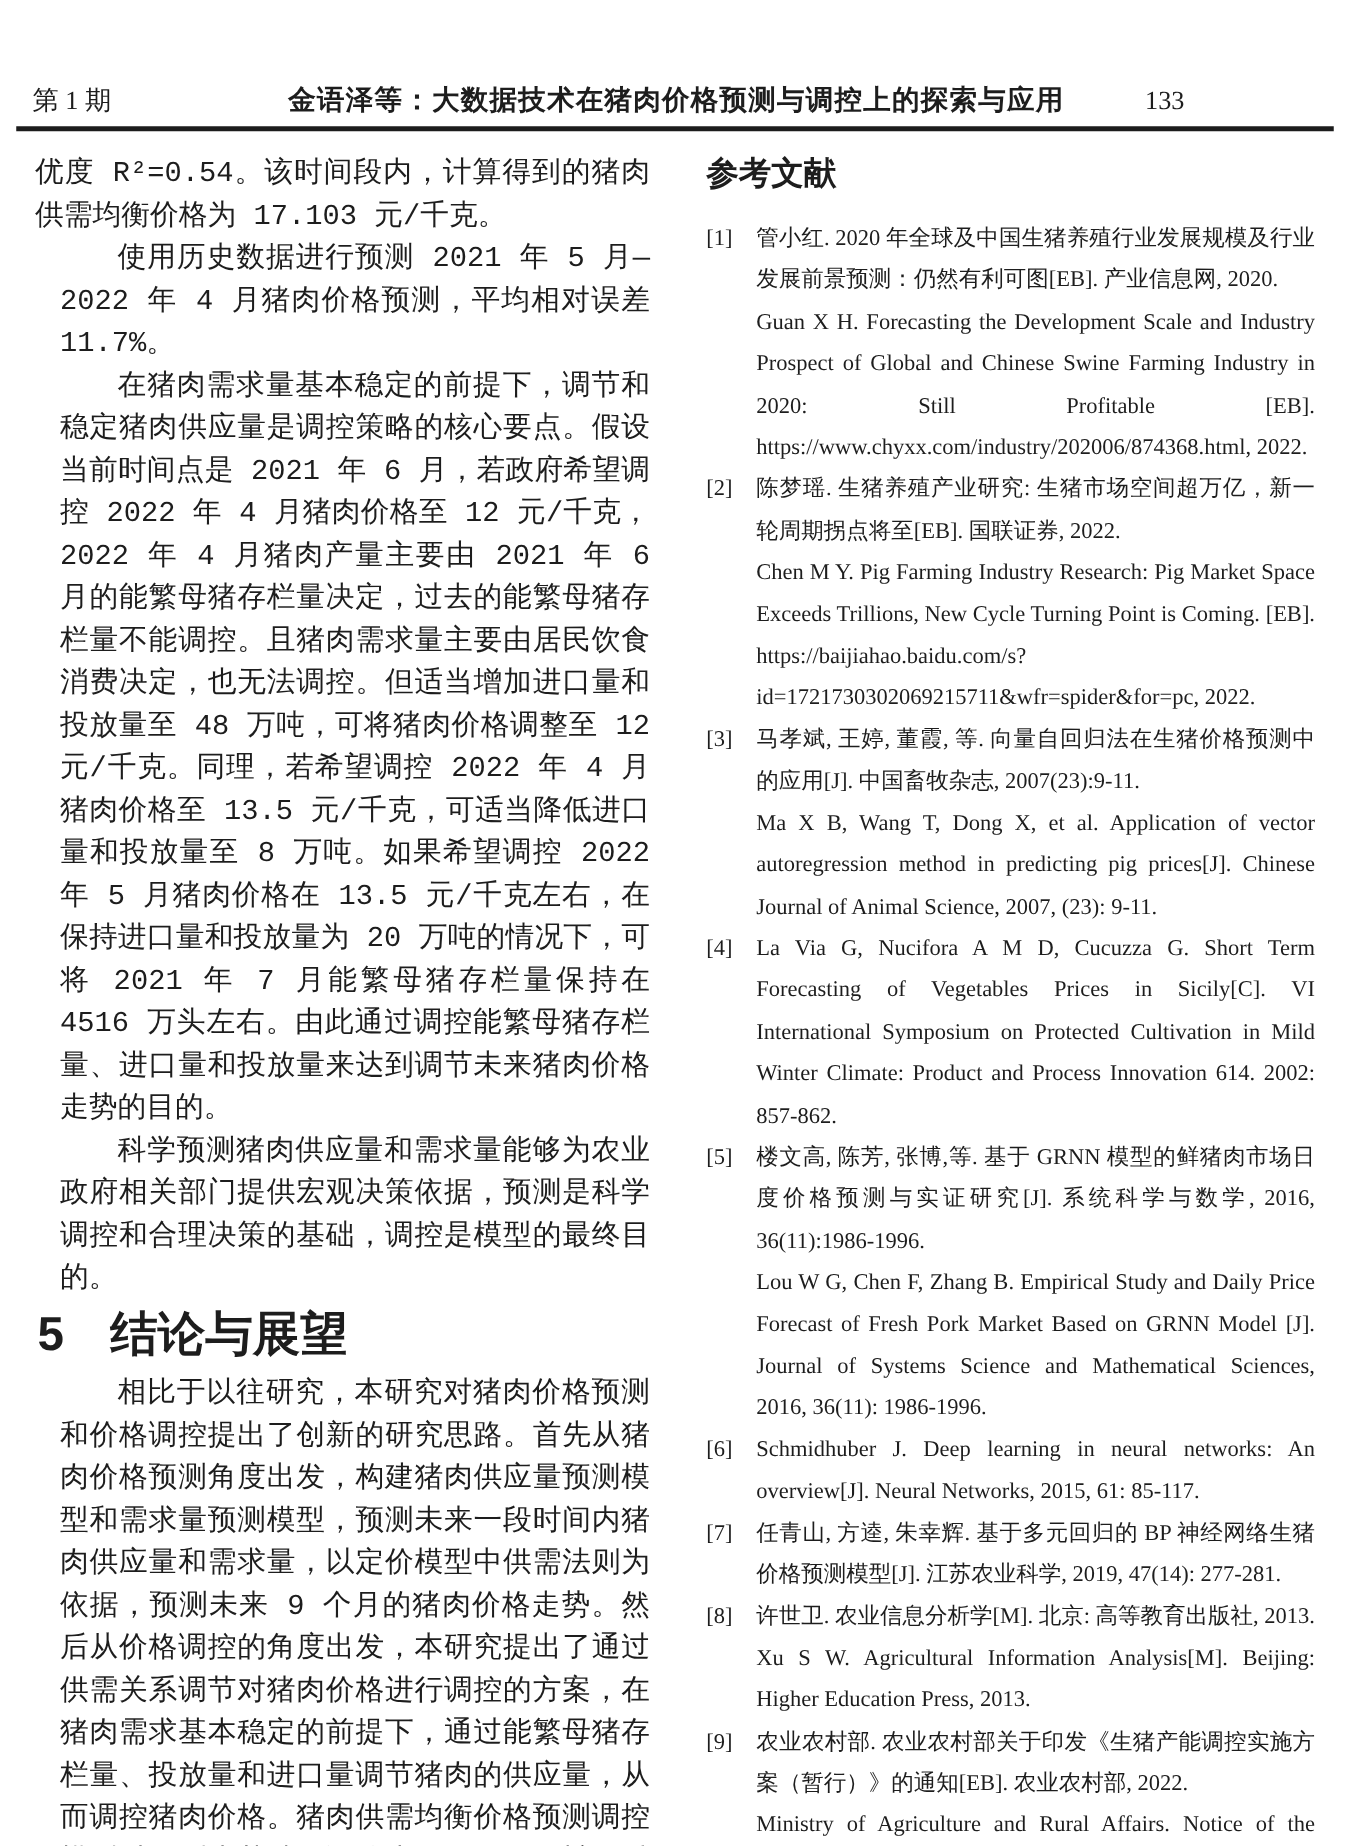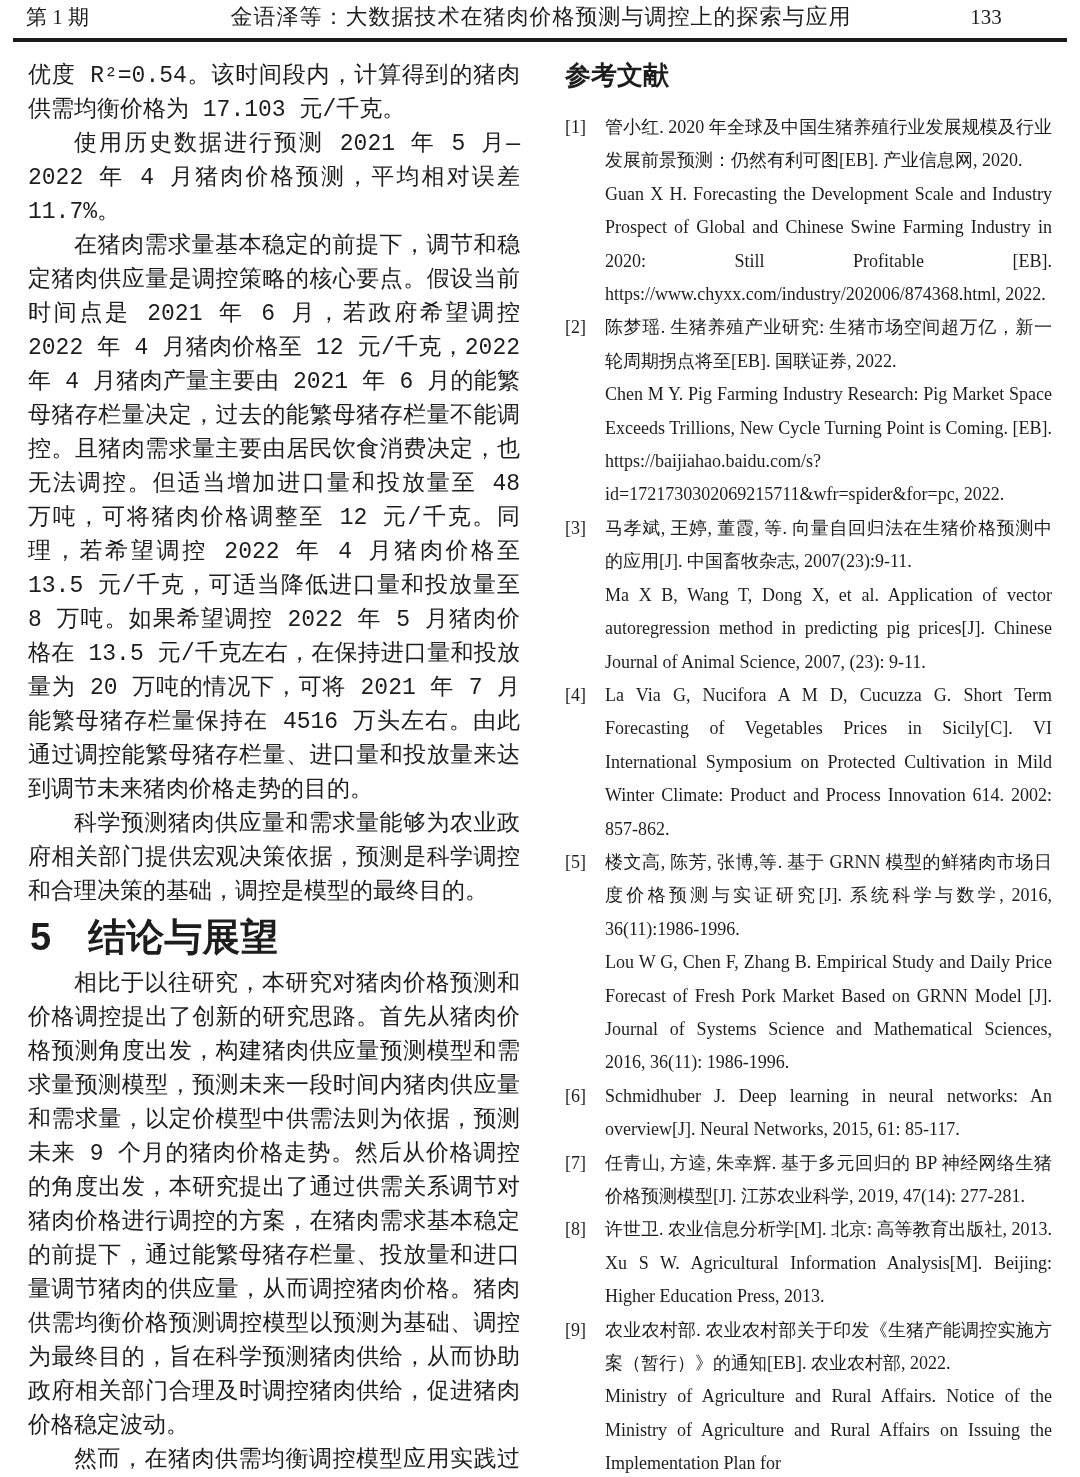--- a/index.html
+++ b/index.html
@@ -10,32 +10,33 @@
     color: #1d1d1d;
     font-family: "Liberation Serif", "DejaVu Serif", serif;
     overflow: hidden;
     position: relative;
   }
 
   
   .page-header {
     display: flex;
     align-items: baseline;
-    padding: 2px 24px 4px 26px;
+    padding: 25px 24px 4px 26px;
     font-size: 21px;
   }
   .issue-label { width: 140px; white-space: nowrap; }
   .running-title {
     flex: 1;
     text-align: center;
-    font-weight: normal;
+    font-weight: bold;
     font-size: 22px;
     letter-spacing: 1px;
+    margin-top: 40px;
   }
-  .page-number { width: 140px; text-align: center; }
+  .page-number { width: 140px; text-align: left; }
   .header-rule {
     border: 0;
     border-top: 4px solid #1c1c1c;
     margin: 2px 13px 0 13px;
   }
 
   
   .content {
     display: flex;
     gap: 45px;
@@ -45,21 +46,21 @@
   .col-left  { width: 492px; flex: none; }
   .col-right { width: 487px; flex: none; }
 
   .para {
     margin: 0;
     font-size: 23px;
     line-height: 34px;
     text-align: justify;
     font-family: Liberation Mono, monospace;
   }
-  .para.indent { text-indent: 2em; }
+  .para.indent { text-indent: 2em; margin-left: 20px; }
 
   .section-heading {
     font-family: "Liberation Sans", "DejaVu Sans", sans-serif;
     font-weight: bold;
     font-size: 38px;
     line-height: 38px;
     margin: 9px 0 11px 2px;
     white-space: nowrap;
   }
   .sec-num { margin-right: 37px; }

